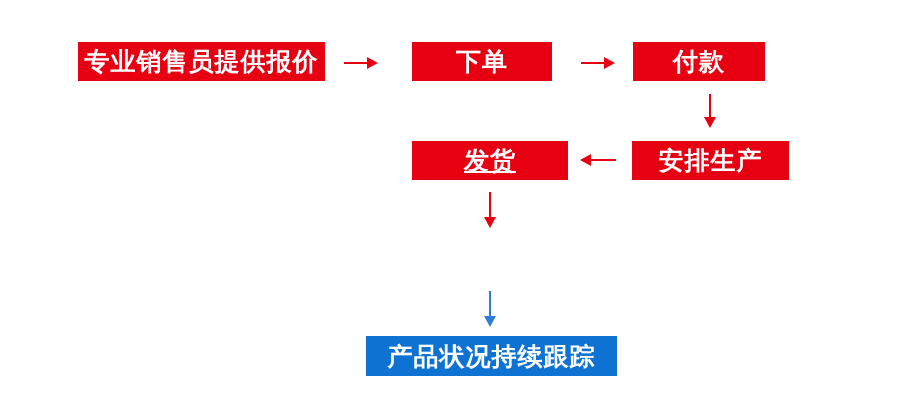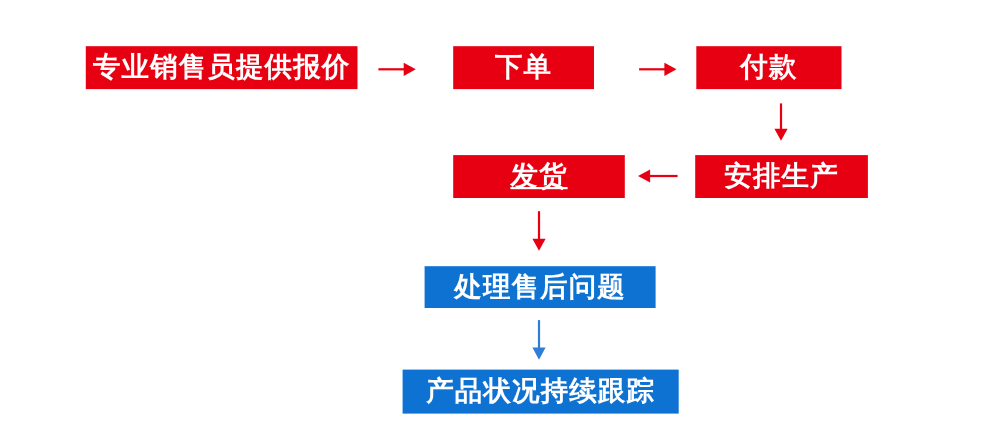--- a/index.html
+++ b/index.html
@@ -25,21 +25,21 @@
     font-size: 25px;
     letter-spacing: 1px;
     white-space: nowrap;
     line-height: 1;
   }
   .node.red  { background: #e60012; }
   .node.blue { background: #0e72d2; }
 
   
   .n-quote      { left: 78px;  top: 42px;  width: 247px; height: 39px; }
-  .n-order      { left: 412px; top: 42px;  width: 128px; height: 39px; }
+  .n-order      { left: 412px; top: 42px;  width: 140px; height: 39px; }
   .n-payment    { left: 633px; top: 42px;  width: 132px; height: 39px; }
   .n-ship       { left: 412px; top: 141px; width: 156px; height: 39px; text-decoration: underline; }
   .n-production { left: 632px; top: 141px; width: 157px; height: 39px; }
   .n-aftersales { left: 386px; top: 242px; width: 210px; height: 38px; }
   .n-tracking   { left: 366px; top: 336px; width: 251px; height: 40px; }
 
   
   .arr { position: absolute; }
   .arr-right { height: 2px; background: #e60012; }
   .arr-right::after {
@@ -91,19 +91,18 @@
   <div class="arr arr-down a-payment-prod"></div>
 
   <div class="node red n-ship">发货</div>
 
   <div class="arr arr-left a-prod-ship"></div>
 
   <div class="node red n-production">安排生产</div>
 
   <div class="arr arr-down a-ship-aftersales"></div>
 
-  <div class="node blue n-aftersales">处理售后问题</div>
 
   <div class="arr arr-down blue-arrow a-after-tracking"></div>
 
   <div class="node blue n-tracking">产品状况持续跟踪</div>
 
 </div>
 
 </body></html>

